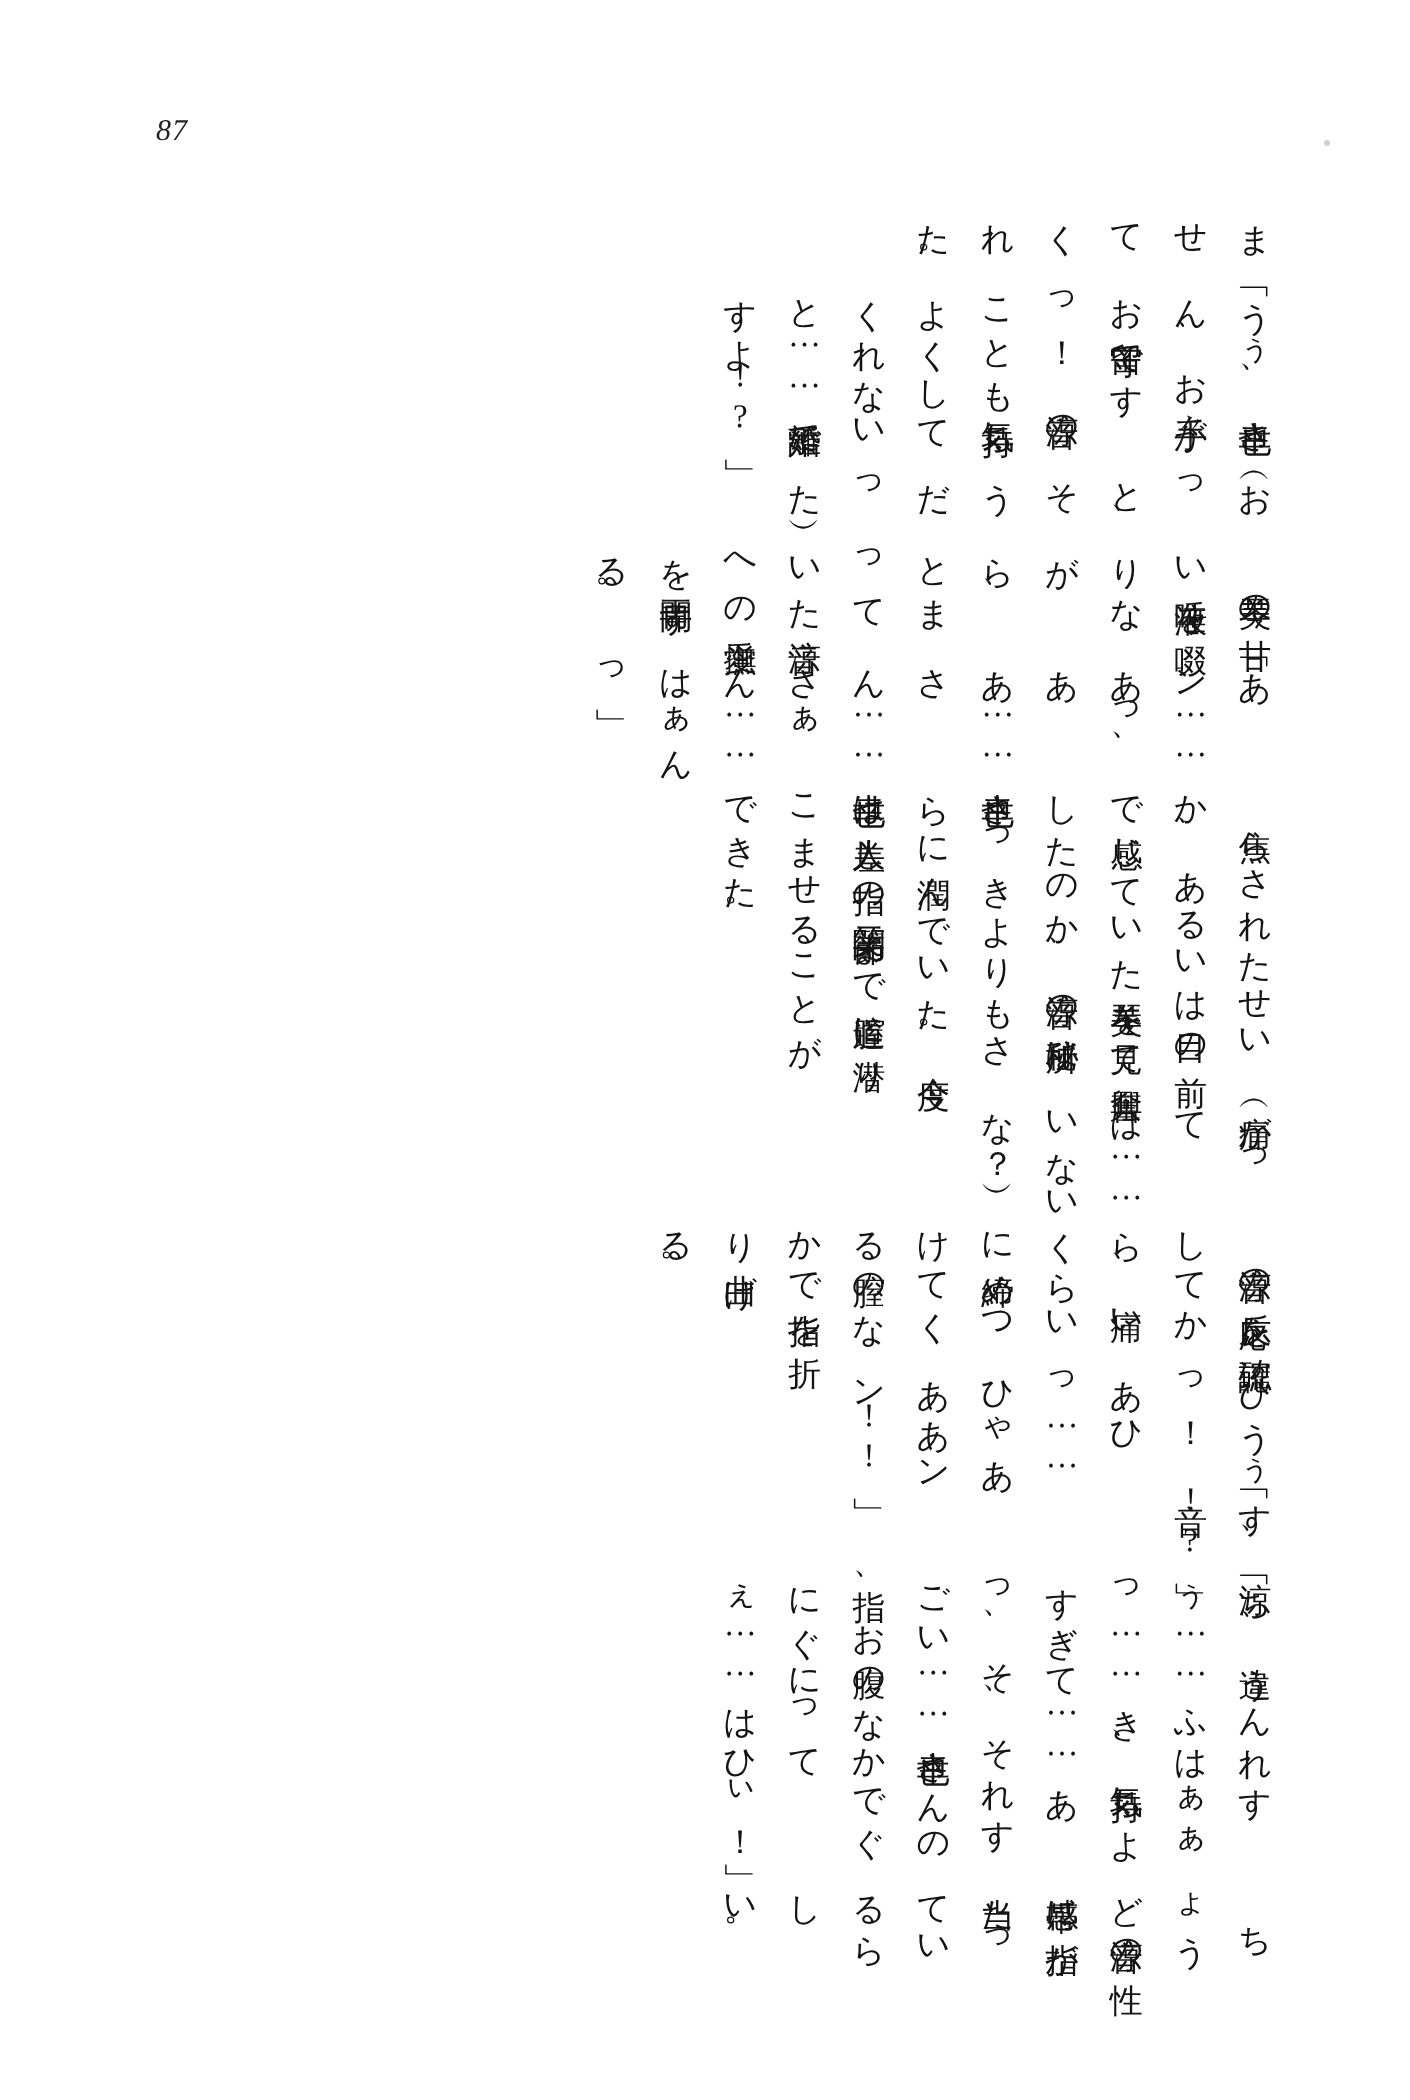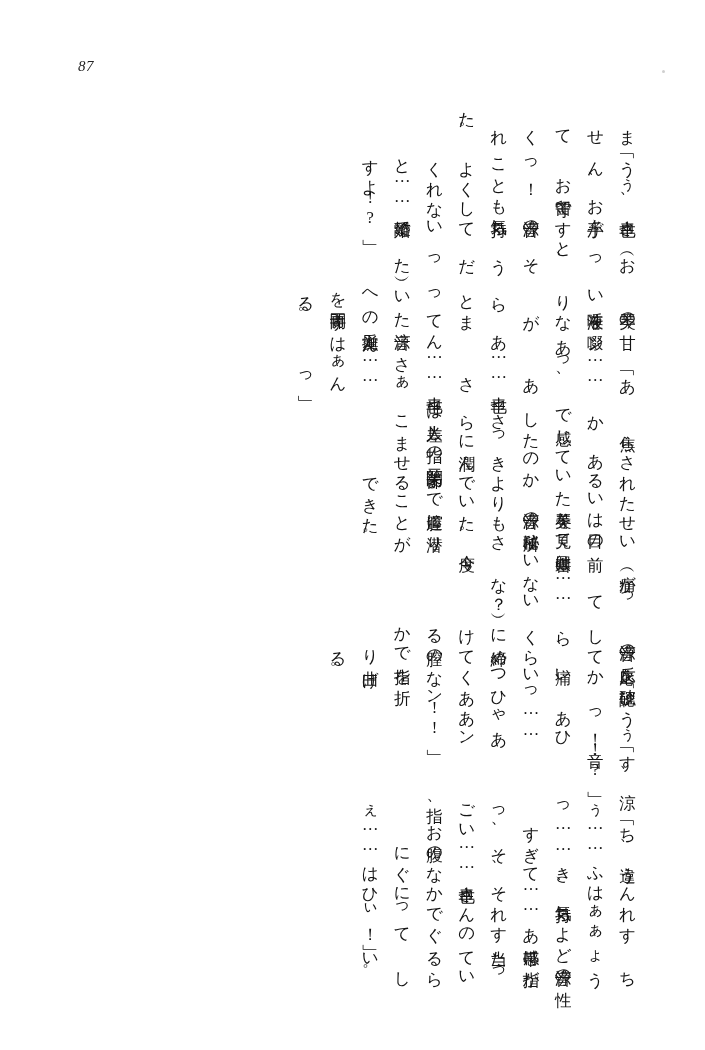--- a/index.html
+++ b/index.html
@@ -12,21 +12,20 @@
     height: 1050px;
     overflow: hidden;
     font-family: "Liberation Serif", "DejaVu Serif", serif;
     color: #111111;
   }
   .page {
     position: relative;
     width: 705px;
     height: 1050px;
     background: #ffffff;
-    text-align: right;
   }
   .page-number {
     position: absolute;
     top: 58px;
     left: 78px;
     font-size: 15px;
     font-style: italic;
     font-family: "Liberation Serif", "DejaVu Serif", serif;
     color: #222222;
     letter-spacing: 0.5px;

